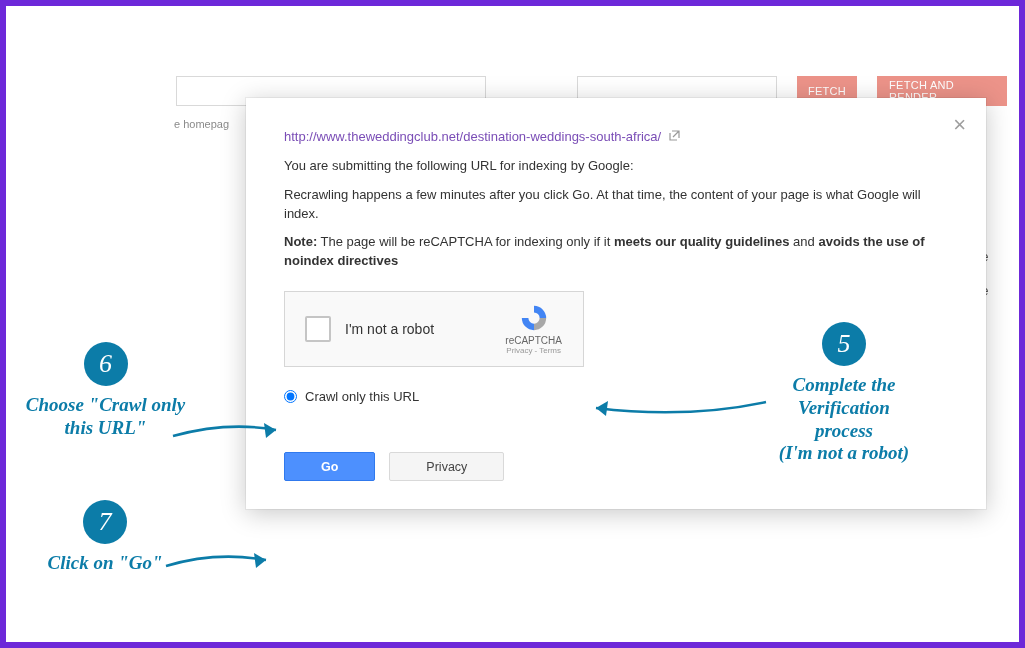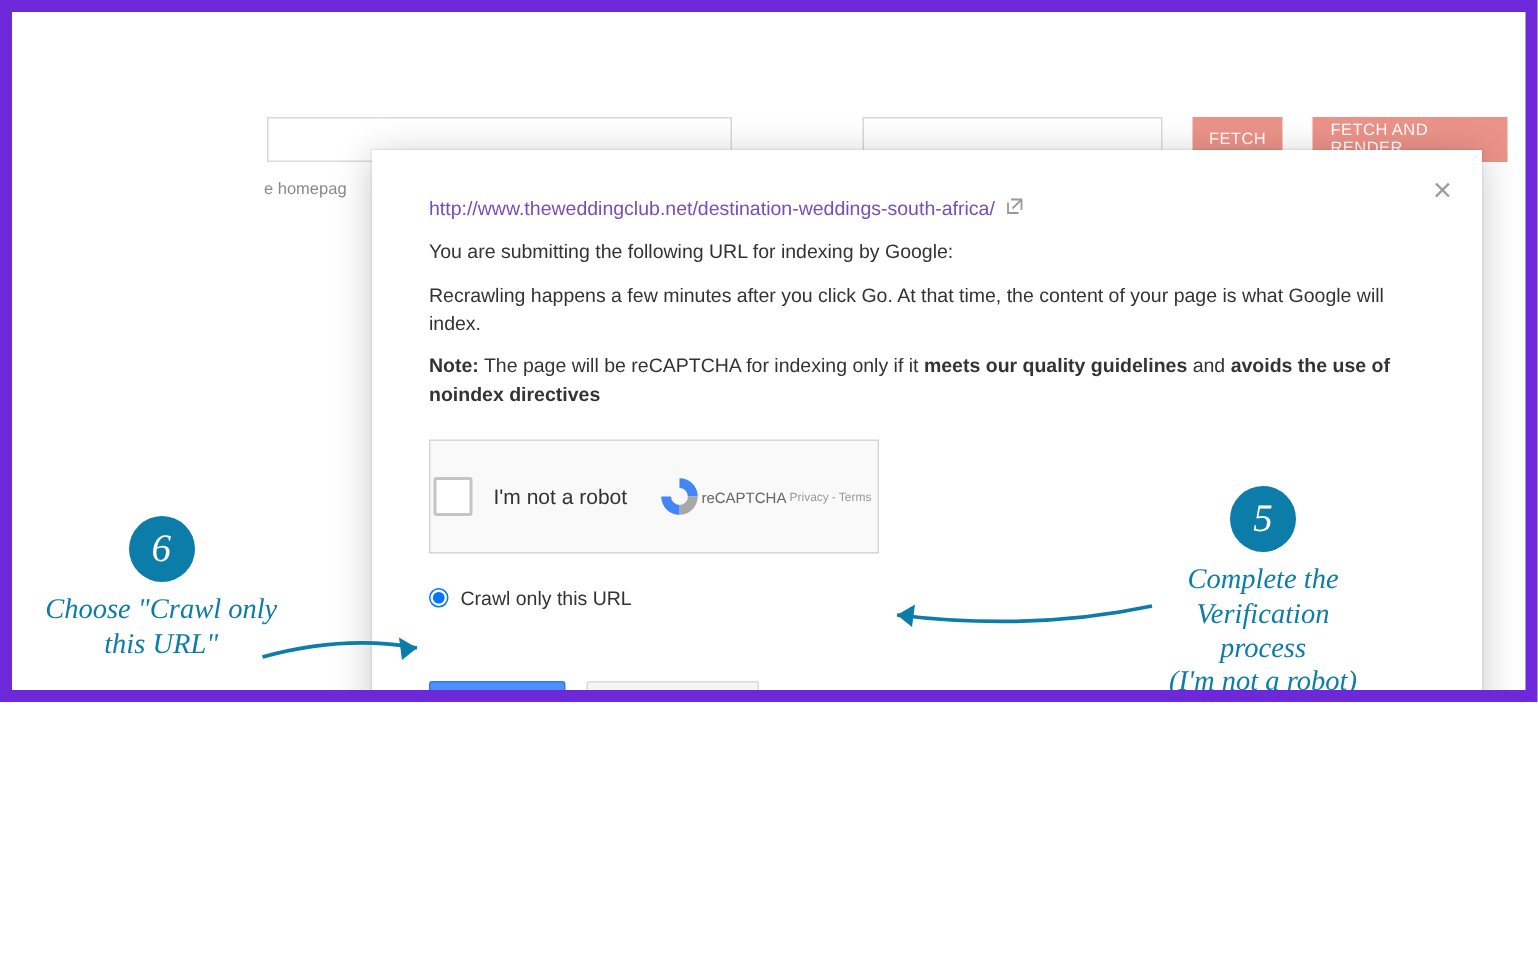--- a/index.html
+++ b/index.html
@@ -1,18 +1,18 @@
 <!DOCTYPE html>
 <html><head>
   <meta charset="utf-8">
   <style>
     * { box-sizing: border-box; margin: 0; padding: 0; }
     body { font-family: Arial, Helvetica, sans-serif; background: #fff; }
     .frame {
-      width: 1025px; height: 468px; border: 8px solid #6d28d9; position: relative;
+      width: 1025px; height: 648px; border: 6px solid #6d28d9; position: relative;
       background: #fff; overflow: hidden;
     }
     .bg-row { position: absolute; left: 170px; right: 12px; top: 70px; display: flex; gap: 20px; align-items: center; }
     .bg-input { height: 30px; border: 1px solid #d9d9d9; background: #fff; }
     .bg-input.a { width: 310px; }
     .bg-input.b { width: 200px; margin-left: auto; }
     .bg-btn { height: 30px; background: #ec9389; color: #fff; font-size: 11px; display: flex; align-items: center; justify-content: center; padding: 0 12px; letter-spacing: 0.3px;}
     .bg-btn.b1 { width: 60px; }
     .bg-btn.b2 { width: 130px; }
     .bg-hp { position: absolute; left: 168px; top: 112px; font-size: 11px; color: #8a8a8a; }
@@ -30,45 +30,45 @@
     .dlg-title { font-size: 19px; color: #333; font-weight: 400; margin-bottom: 22px; }
     .dlg-text { font-size: 13px; color: #333; line-height: 1.45; margin-bottom: 10px; }
     .dlg-link { color: #7a4db6; font-size: 13px; }
     .ext-icon { font-size: 11px; color: #999; margin-left: 4px; }
     .dlg-note { font-size: 13px; color: #333; line-height: 1.45; margin-top: 8px; margin-bottom: 20px;}
     .dlg-note b, .dlg-note strong { font-weight: bold; }
     
     
     .recaptcha {
       width: 300px; height: 76px; border: 1px solid #d6d6d6; background: #f9f9f9;
-      display: flex; align-items: center; padding: 0 2px; position: relative; margin-bottom: 22px;
+      display: flex; align-items: center; padding: 0 20px; position: relative; margin-bottom: 22px;
     }
     .recaptcha .chk { width: 26px; height: 26px; border: 2px solid #c5c5c5; background: #fff; border-radius: 2px; margin-right: 14px;}
     .recaptcha .lbl { font-size: 14px; color: #333; flex: 1;}
-    .recaptcha .badge { display:flex; align-items:center; justify-content:center; font-size: 9px; color: #777;}
+    .recaptcha .badge { display:flex; flex-direction:column; align-items:center; justify-content:center; font-size: 9px; color: #777;}
     .recaptcha .badge .logosvg { width: 30px; height: 30px; }
     .recaptcha .badge .brand { font-size: 10px; color: #666; margin-top: 2px;}
     .recaptcha .badge .pt { font-size: 8px; color: #999;}
     .recaptcha .badge .pt span { margin: 0 2px;}
 
     
     .radios { margin-bottom: 48px;}
     .radio-row { display: flex; align-items: center; font-size: 13px; color: #333; margin-bottom: 6px; gap: 8px;}
     .radio-row input[type=radio] { width: 13px; height: 13px; }
 
     
     .actions { display: flex; gap: 14px; }
     .btn { height: 29px; padding: 0 36px; font-size: 12.5px; border: 1px solid transparent; border-radius: 2px; display: inline-flex; align-items: center; justify-content: center; cursor: pointer;}
     .btn-primary { background: #4d90fe; color: #fff; border-color: #3079ed; font-weight: bold;}
     .btn-secondary { background: #f5f5f5; color: #444; border-color: #d9d9d9;}
 
     
     .callout { position: absolute; color: #0c7ca8; text-align: center;}
     .callout .circle { width: 44px; height: 44px; border-radius: 50%; background: #0c7ca8; color: #fff; font-family: "Brush Script MT", "Segoe Script", cursive; font-size: 26px; display:flex; align-items:center; justify-content:center; margin: 0 auto 8px auto; font-style: italic;}
-    .callout .captxt { font-family: "Brush Script MT", "Segoe Script", cursive; font-style: italic; font-size: 19px; line-height: 1.2; color: #0c7ca8; white-space: pre-line;}
+    .callout .captxt { font-family: "Brush Script MT", "Segoe Script", cursive; font-style: italic; font-size: 19px; line-height: 1.2; color: #0c7ca8; white-space: pre-line; font-weight: bold;}
     .arrow-svg { position:absolute; pointer-events:none; }
     .arrow-svg path, .arrow-svg line { stroke: #0c7ca8; stroke-width: 2.5; fill: none; }
     .arrow-svg polygon { fill: #0c7ca8; }
   </style>
 </head>
 <body>
 
 <div class="frame">
 
   <div class="bg-row">

